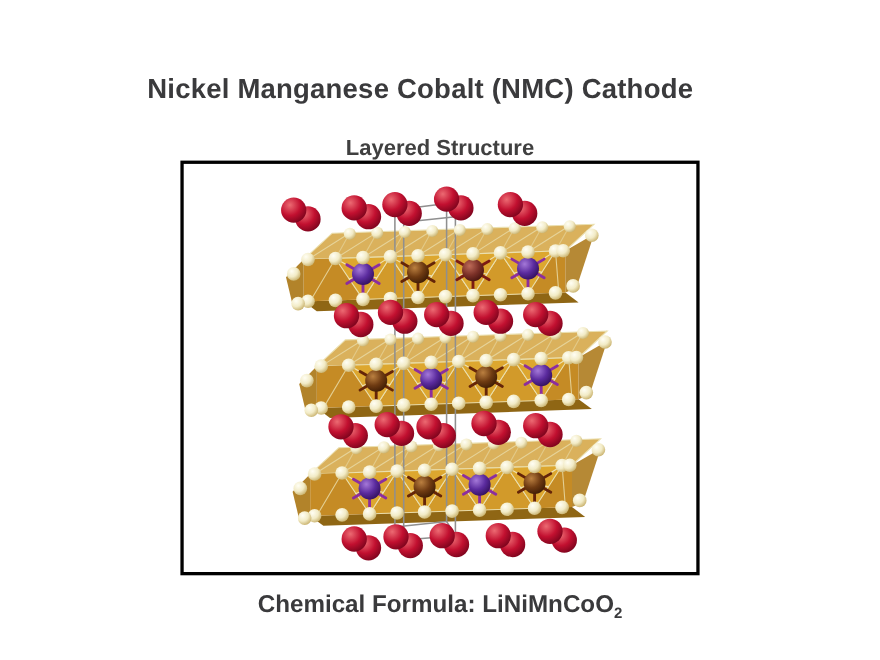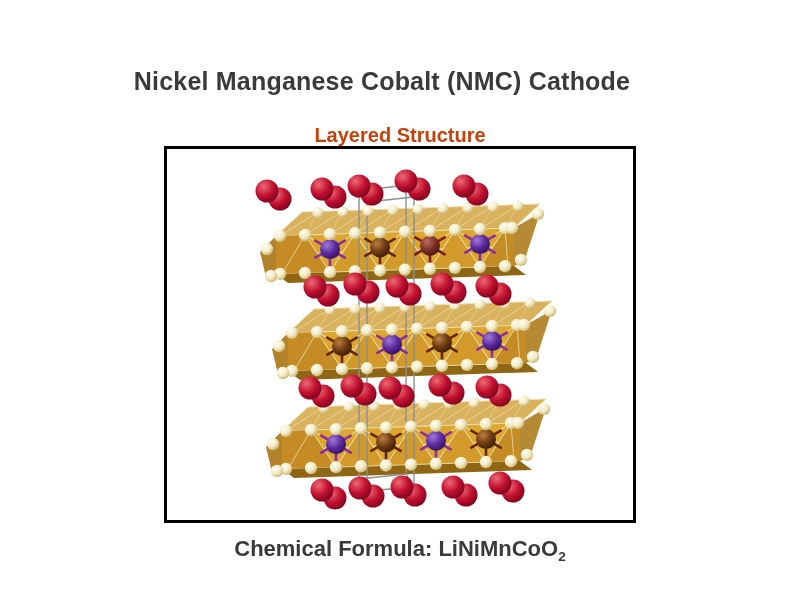--- a/index.html
+++ b/index.html
@@ -28,21 +28,21 @@
     text-align:center;font-size:22px;font-weight:700;
     color:#3a3a3c;
   }
   .formula sub{font-size:0.62em;}
 </style>
 </head>
 <body>
 
 <main>
   <h1 class="title" style="color: rgb(58, 58, 60);">Nickel Manganese Cobalt (NMC) Cathode</h1>
-  <h2 class="subtitle" style="color: #c2410c;">Layered Structure</h2>
+  <h2 class="subtitle" style="color: #404040;">Layered Structure</h2>
 
   <div class="figure-box" style="border-color: rgb(0, 0, 0); background: rgb(255, 255, 255);">
     <svg id="crystal" viewBox="167 149 466 371" xmlns="http://www.w3.org/2000/svg">
         <defs>
           <radialGradient id="g-red" cx="35%" cy="30%" r="80%">
             <stop offset="0%" stop-color="#ec6a72"></stop>
             <stop offset="52%" stop-color="#c21030"></stop>
             <stop offset="100%" stop-color="#72021a"></stop>
           </radialGradient>
           <radialGradient id="g-cream" cx="35%" cy="30%" r="80%">

